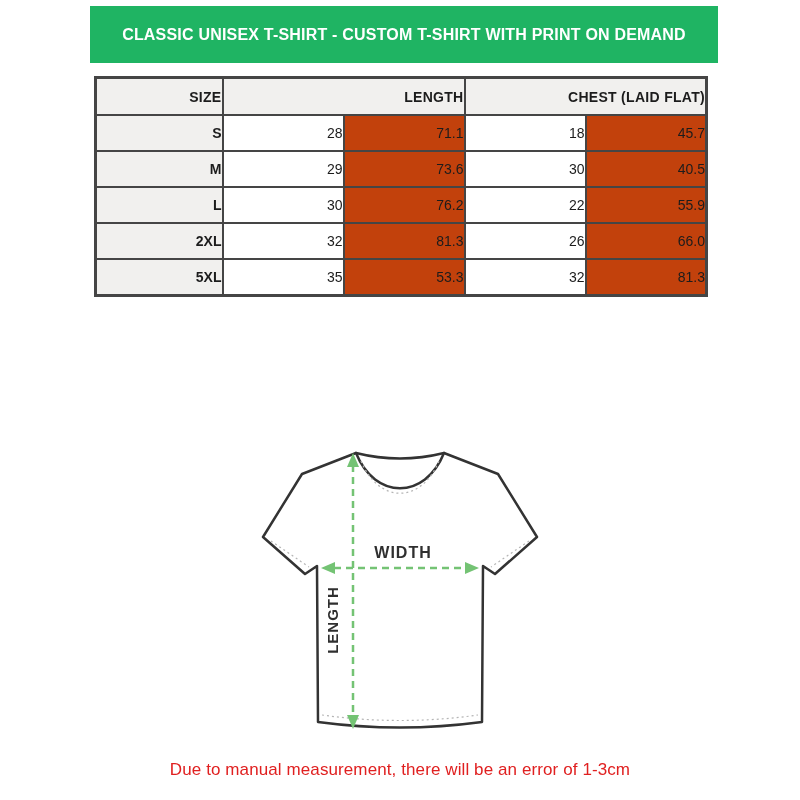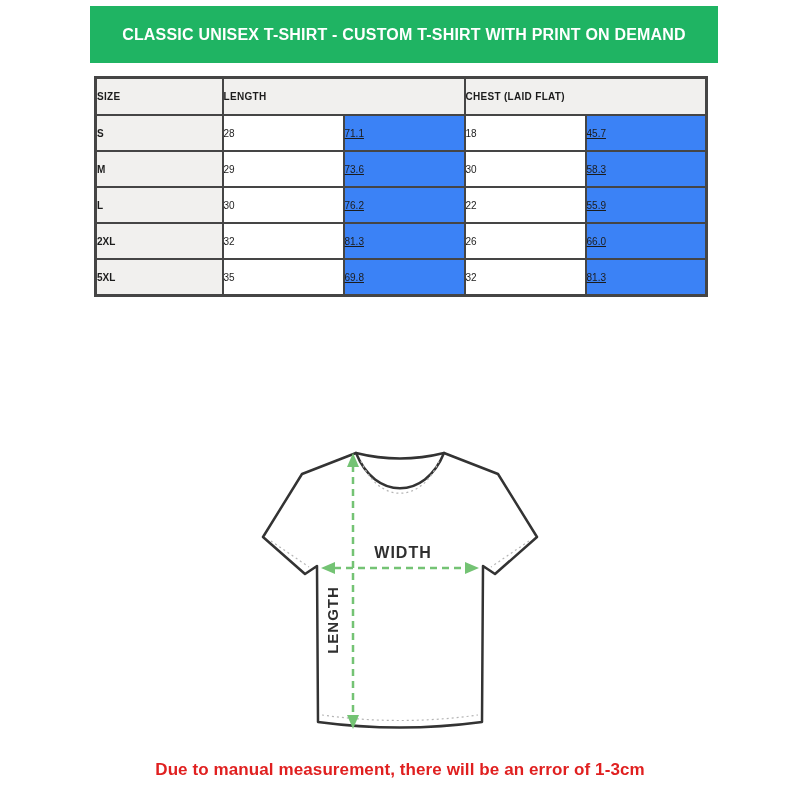--- a/index.html
+++ b/index.html
@@ -8,34 +8,34 @@
 
   
   .banner{position:absolute;left:90px;top:6px;width:628px;height:57px;
     background:#1fb463;display:flex;align-items:center;justify-content:center;}
   .banner-title{color:#ffffff;font-weight:700;font-size:16px;letter-spacing:.2px;white-space:nowrap;}
 
   
   table.size-table{position:absolute;left:94px;top:76px;width:611px;
     border-collapse:collapse;table-layout:fixed;
     border:3px solid #454545;}
-  .size-table th,.size-table td{border:2px solid #454545;text-align:left;vertical-align:middle;
-    font-size:10px;color:#1c1c1c;padding:0;}
+  .size-table th,.size-table td{border:2px solid #454545;text-align:right;vertical-align:middle;
+    font-size:14px;color:#1c1c1c;padding:0;}
   .size-table th{height:35px;background:#f1f0ee;font-weight:700;letter-spacing:.3px;}
   .size-table td{height:34px;font-weight:400;}
   .size-table td.size-label{background:#f1f0ee;font-weight:700;}
-  .size-table td.cell-gray{background:#3b82f6;text-decoration:underline;}
+  .size-table td.cell-gray{background:#c2410c;}
   .size-table td.cell-white{background:#ffffff;border-radius:13px;}
 
   
   .diagram{position:absolute;left:240px;top:440px;width:320px;height:310px;}
 
   
   .note{position:absolute;left:0;top:760px;width:800px;text-align:center;
-    font-weight:700;font-size:17px;color:#e02020;letter-spacing:.1px;}
+    font-weight:400;font-size:17px;color:#e02020;letter-spacing:.1px;}
 </style>
 </head>
 <body>
 
 <div id="page">
 
   <div class="banner">
     <span class="banner-title">CLASSIC UNISEX T-SHIRT - CUSTOM T-SHIRT WITH PRINT ON DEMAND</span>
   </div>
 
@@ -60,40 +60,40 @@
         <td class="cell-white">28</td>
         <td class="cell-gray">71.1</td>
         <td class="cell-white">18</td>
         <td class="cell-gray">45.7</td>
       </tr>
       <tr>
         <td class="size-label">M</td>
         <td class="cell-white">29</td>
         <td class="cell-gray">73.6</td>
         <td class="cell-white">30</td>
-        <td class="cell-gray">58.3</td>
+        <td class="cell-gray">40.5</td>
       </tr>
       <tr>
         <td class="size-label">L</td>
         <td class="cell-white">30</td>
         <td class="cell-gray">76.2</td>
         <td class="cell-white">22</td>
         <td class="cell-gray">55.9</td>
       </tr>
       <tr>
         <td class="size-label">2XL</td>
         <td class="cell-white">32</td>
         <td class="cell-gray">81.3</td>
         <td class="cell-white">26</td>
         <td class="cell-gray">66.0</td>
       </tr>
       <tr>
         <td class="size-label">5XL</td>
         <td class="cell-white">35</td>
-        <td class="cell-gray">69.8</td>
+        <td class="cell-gray">53.3</td>
         <td class="cell-white">32</td>
         <td class="cell-gray">81.3</td>
       </tr>
     </tbody>
   </table>
 
   <svg class="diagram" viewBox="0 0 320 310">
 
     <path d="M116,13 L62,34 L23,97 L65,134 L77,126 L78,282 Q160,293 242,282 L243,126 L255,134 L297,97 L258,34 L204,13 Q160,24 116,13 Z" fill="#ffffff" stroke="#333333" stroke-width="2.5" stroke-linejoin="round"></path>
 

